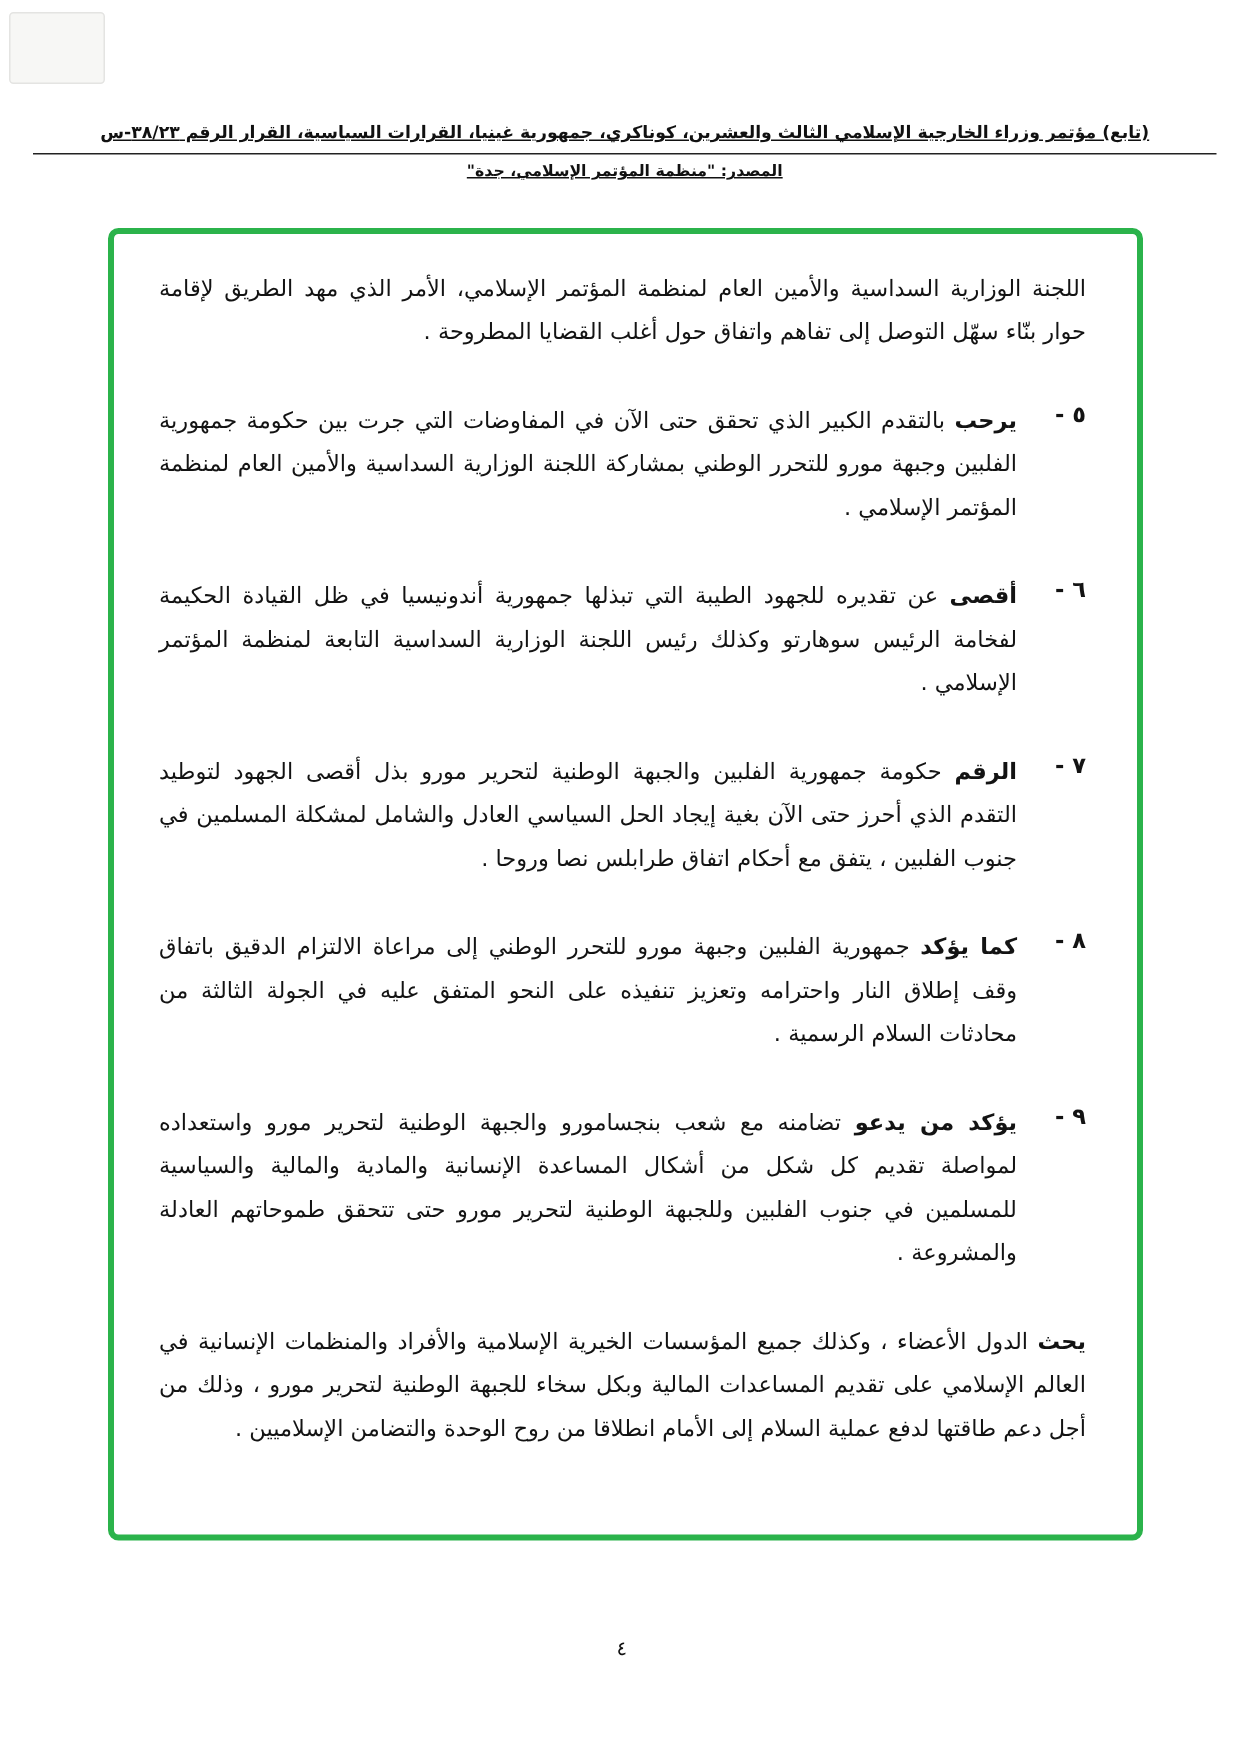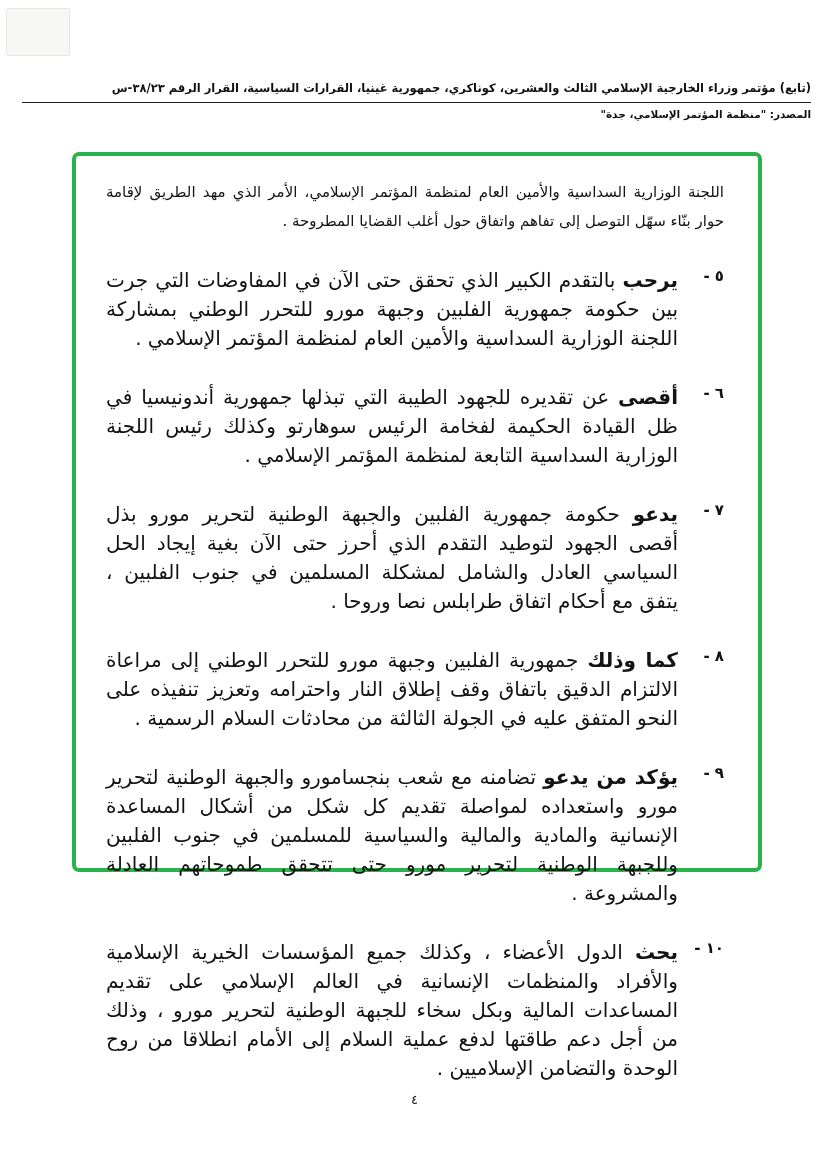--- a/index.html
+++ b/index.html
@@ -12,35 +12,35 @@
   }
   .page{position:absolute;inset:0;background:#fff;}
   
   .scan-artifact{
     position:absolute;top:8px;left:6px;width:62px;height:46px;
     border:1px solid #e4e4e2;background:#f7f7f5;border-radius:3px;
   }
   
   .doc-header{
     position:absolute;top:80px;left:22px;right:18px;
-    direction:rtl;text-align:right;color:#111;
+    direction:rtl;text-align:center;color:#111;text-decoration:underline;
   }
   .doc-header .line1{
     font-size:11.5px;font-weight:bold;letter-spacing:0;line-height:1.5;
   }
   .doc-header .rule{
     border-top:1.6px solid #222;margin-top:5px;
   }
   .doc-header .line2{
     font-size:10.5px;font-weight:bold;margin-top:5px;
   }
   
   .highlight-box{
     position:absolute;
-    top:152px;left:72px;width:690px;height:720px;
+    top:152px;left:72px;width:690px;height:875px;
     box-sizing:border-box;
     border:4px solid #2bb34b;
     border-radius:7px;
     padding:22px 34px 0 30px;
     direction:rtl;
     color:#131313;
   }
   .intro{
     font-size:15px;line-height:29px;text-align:justify;margin:0;
   }
@@ -48,21 +48,21 @@
     display:flex;margin-top:30px;
   }
   .res-item .marker{
     flex:0 0 46px;
     font-size:15px;font-weight:bold;
     padding-top:1px;
     white-space:nowrap;
   }
   .res-item .text{
     flex:1;
-    font-size:20px;line-height:29px;text-align:justify;margin:0;
+    font-size:15px;line-height:29px;text-align:justify;margin:0;
   }
   .lead{font-weight:bold;}
   .page-number{
     position:absolute;top:1092px;left:0;right:0;
     text-align:center;font-size:13px;color:#111;
   }
 </style>
 </head>
 <body>
 
@@ -85,35 +85,34 @@
       <p class="text"><b class="lead">يرحب</b> <span>بالتقدم الكبير الذي تحقق حتى الآن في المفاوضات التي جرت بين حكومة جمهورية الفلبين وجبهة مورو للتحرر الوطني بمشاركة اللجنة الوزارية السداسية والأمين العام لمنظمة المؤتمر الإسلامي .</span></p>
     </div>
 
     <div class="res-item">
       <span class="marker">٦ -</span>
       <p class="text"><b class="lead">أقصى</b> <span>عن تقديره للجهود الطيبة التي تبذلها جمهورية أندونيسيا في ظل القيادة الحكيمة لفخامة الرئيس سوهارتو وكذلك رئيس اللجنة الوزارية السداسية التابعة لمنظمة المؤتمر الإسلامي .</span></p>
     </div>
 
     <div class="res-item">
       <span class="marker">٧ -</span>
-      <p class="text"><b class="lead">يدعو</b> <span>حكومة جمهورية الفلبين والجبهة الوطنية لتحرير مورو بذل أقصى الجهود لتوطيد التقدم الذي أحرز حتى الآن بغية إيجاد الحل السياسي العادل والشامل لمشكلة المسلمين في جنوب الفلبين ، يتفق مع أحكام اتفاق طرابلس نصا وروحا .</span></p>
+      <p class="text"><b class="lead">الرقم</b> <span>حكومة جمهورية الفلبين والجبهة الوطنية لتحرير مورو بذل أقصى الجهود لتوطيد التقدم الذي أحرز حتى الآن بغية إيجاد الحل السياسي العادل والشامل لمشكلة المسلمين في جنوب الفلبين ، يتفق مع أحكام اتفاق طرابلس نصا وروحا .</span></p>
     </div>
 
     <div class="res-item">
       <span class="marker">٨ -</span>
-      <p class="text"><b class="lead">كما وذلك</b> <span>جمهورية الفلبين وجبهة مورو للتحرر الوطني إلى مراعاة الالتزام الدقيق باتفاق وقف إطلاق النار واحترامه وتعزيز تنفيذه على النحو المتفق عليه في الجولة الثالثة من محادثات السلام الرسمية .</span></p>
+      <p class="text"><b class="lead">كما يؤكد</b> <span>جمهورية الفلبين وجبهة مورو للتحرر الوطني إلى مراعاة الالتزام الدقيق باتفاق وقف إطلاق النار واحترامه وتعزيز تنفيذه على النحو المتفق عليه في الجولة الثالثة من محادثات السلام الرسمية .</span></p>
     </div>
 
     <div class="res-item">
       <span class="marker">٩ -</span>
       <p class="text"><b class="lead">يؤكد من يدعو</b> <span>تضامنه مع شعب بنجسامورو والجبهة الوطنية لتحرير مورو واستعداده لمواصلة تقديم كل شكل من أشكال المساعدة الإنسانية والمادية والمالية والسياسية للمسلمين في جنوب الفلبين وللجبهة الوطنية لتحرير مورو حتى تتحقق طموحاتهم العادلة والمشروعة .</span></p>
     </div>
 
     <div class="res-item">
-      <span class="marker">١٠ -</span>
       <p class="text"><b class="lead">يحث</b> <span>الدول الأعضاء ، وكذلك جميع المؤسسات الخيرية الإسلامية والأفراد والمنظمات الإنسانية في العالم الإسلامي على تقديم المساعدات المالية وبكل سخاء للجبهة الوطنية لتحرير مورو ، وذلك من أجل دعم طاقتها لدفع عملية السلام إلى الأمام انطلاقا من روح الوحدة والتضامن الإسلاميين .</span></p>
     </div>
 
   </div>
 
   <div class="page-number">٤</div>
 
 </div>
 
 </body></html>

